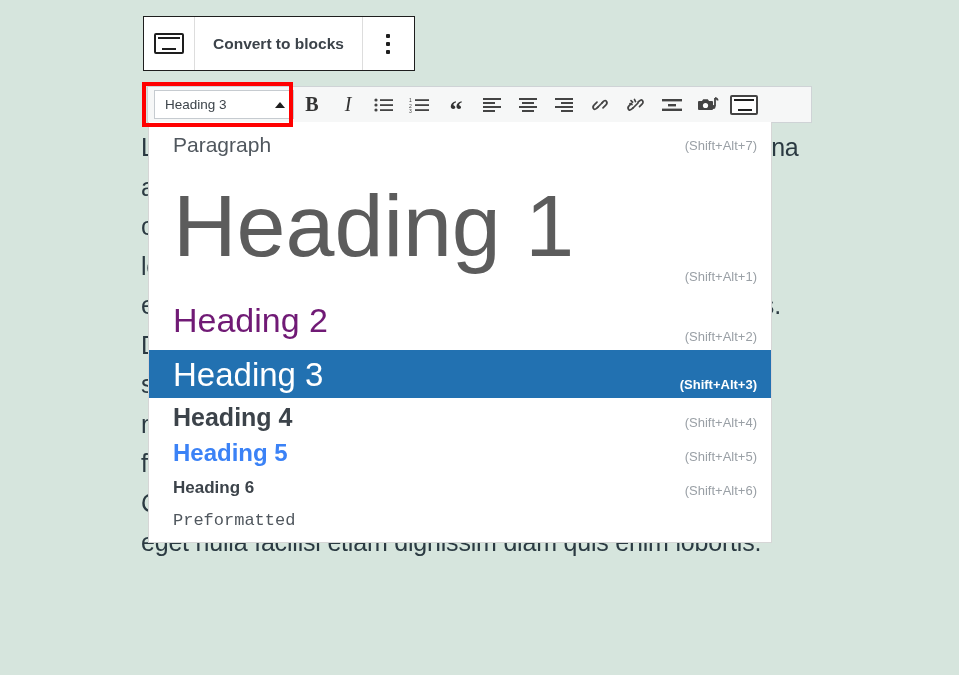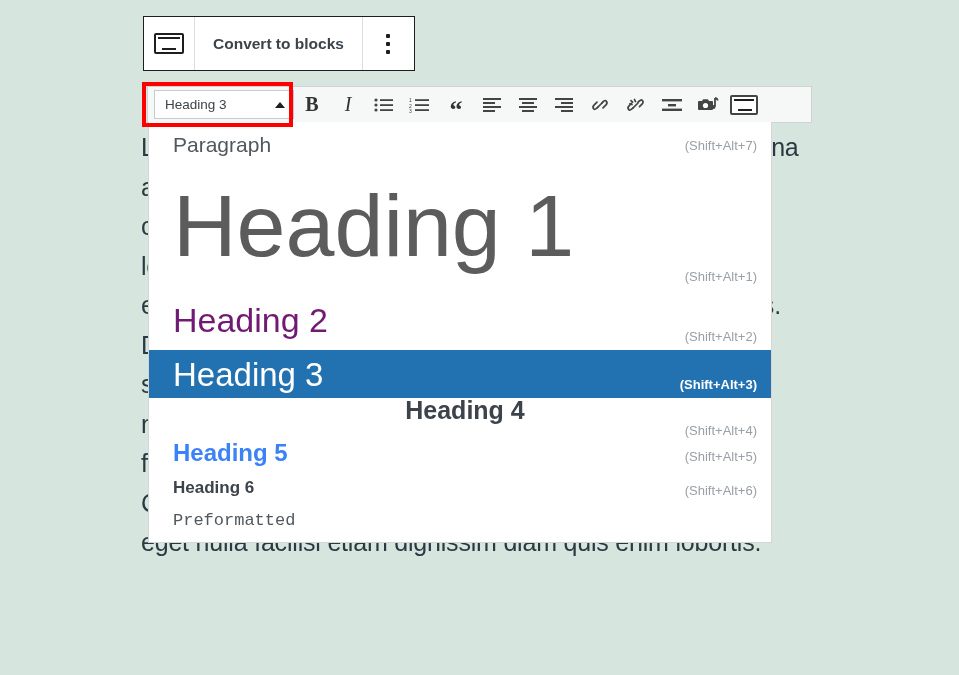--- a/index.html
+++ b/index.html
@@ -202,21 +202,21 @@
 
   #mi-h1 { height: 128px; }
   #mi-h1 .mi-label { font-size: 88px; font-weight: 400; line-height: 1; color: #5c5c5c; }
 
   #mi-h2 { height: 60px; }
   #mi-h2 .mi-label { font-size: 34px; font-weight: 400; line-height: 1; color: #701a75; }
 
   #mi-h3 { height: 48px; }
   #mi-h3 .mi-label { font-size: 33px; font-weight: 400; line-height: 1; }
 
-  #mi-h4 { height: 38px; flex-direction: column; }
+  #mi-h4 { height: 38px; }
   #mi-h4 .mi-label { font-size: 25px; font-weight: bold; line-height: 1; color: #3c434a; }
 
   #mi-h5 { height: 34px; }
   #mi-h5 .mi-label { font-size: 24px; font-weight: bold; line-height: 1; color: #3b82f6; }
 
   #mi-h6 { height: 34px; }
   #mi-h6 .mi-label { font-size: 17px; font-weight: bold; line-height: 1; color: #3c434a; }
 
   #mi-pre { height: 32px; }
   #mi-pre .mi-label {

